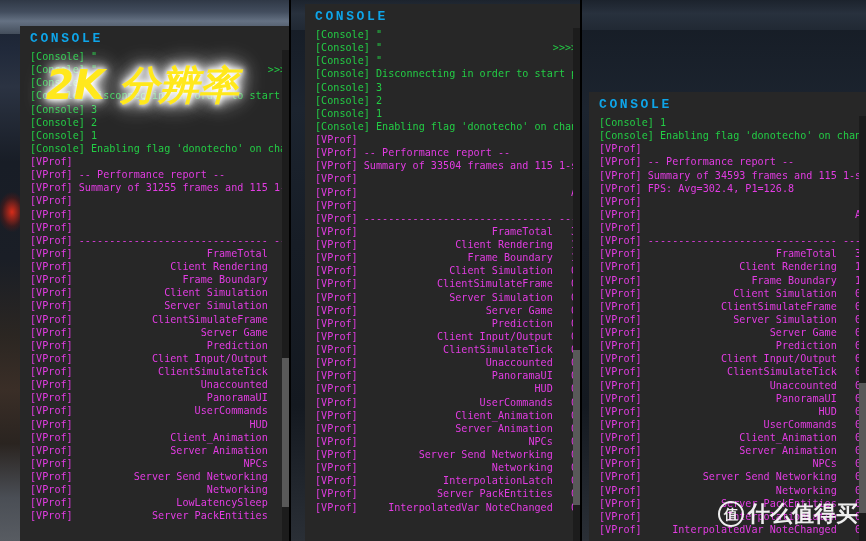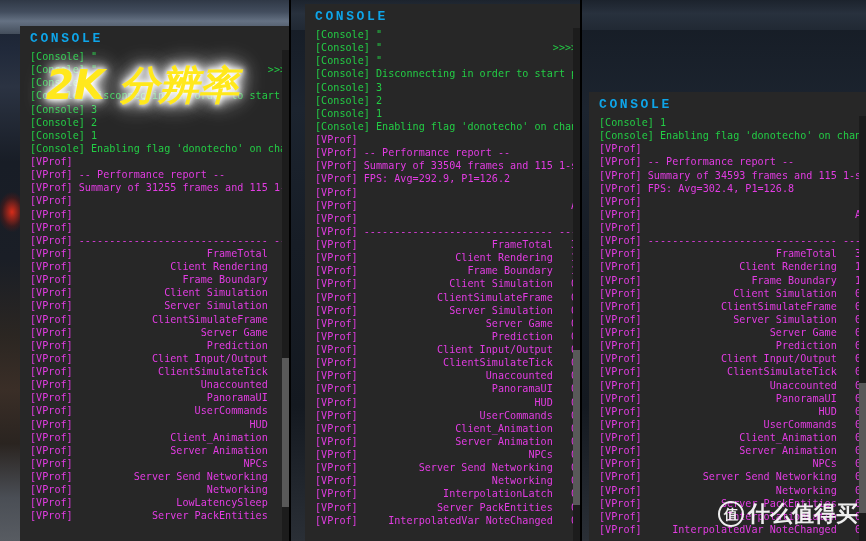--- a/index.html
+++ b/index.html
@@ -240,21 +240,20 @@
             <div class="line c-green">[Console] "                            &gt;&gt;&gt;&gt;&gt;&gt;&gt;&gt;&gt;&gt;&gt;&gt;&gt;&gt;&gt;&gt;&gt;&gt;&gt;&gt;&gt;&gt;&gt;&gt;&gt;&gt;&gt;&gt;</div>
             <div class="line c-green">[Console] "</div>
             <div class="line c-green">[Console] Disconnecting in order to start performance test</div>
             <div class="line c-green">[Console] 3</div>
             <div class="line c-green">[Console] 2</div>
             <div class="line c-green">[Console] 1</div>
             <div class="line c-green">[Console] Enabling flag 'donotecho' on channel</div>
             <div class="line c-magenta">[VProf]</div>
             <div class="line c-magenta">[VProf] -- Performance report --</div>
             <div class="line c-magenta">[VProf] Summary of 33504 frames and 115 1-secon</div>
-            <div class="line c-magenta">[VProf] FPS: Avg=292.9, P1=126.2</div>
             <div class="line c-magenta">[VProf]</div>
             <div class="line c-magenta">[VProf]                                   All frames</div>
             <div class="line c-magenta">[VProf]                                      Avg    P9</div>
             <div class="line c-magenta">[VProf] ------------------------------- ------ -----</div>
             <div class="line c-magenta">[VProf]                      FrameTotal   3.41    7.5</div>
             <div class="line c-magenta">[VProf]                Client Rendering   1.87    3.0</div>
             <div class="line c-magenta">[VProf]                  Frame Boundary   1.36    2.0</div>
             <div class="line c-magenta">[VProf]               Client Simulation   0.57    1.2</div>
             <div class="line c-magenta">[VProf]             ClientSimulateFrame   0.40    0.6</div>
             <div class="line c-magenta">[VProf]               Server Simulation   0.39    2.1</div>

